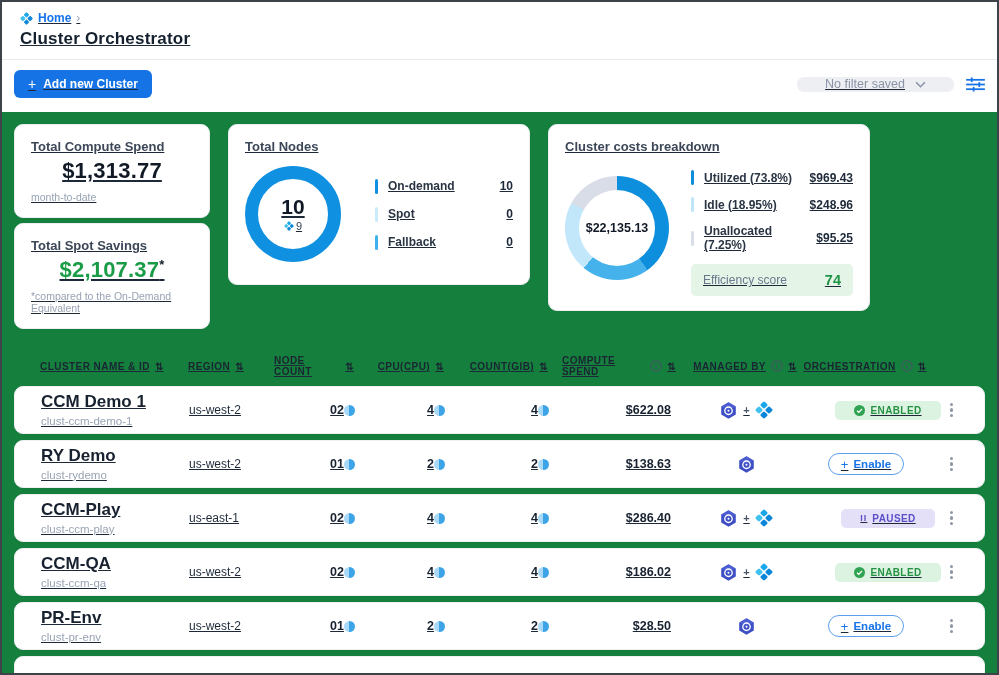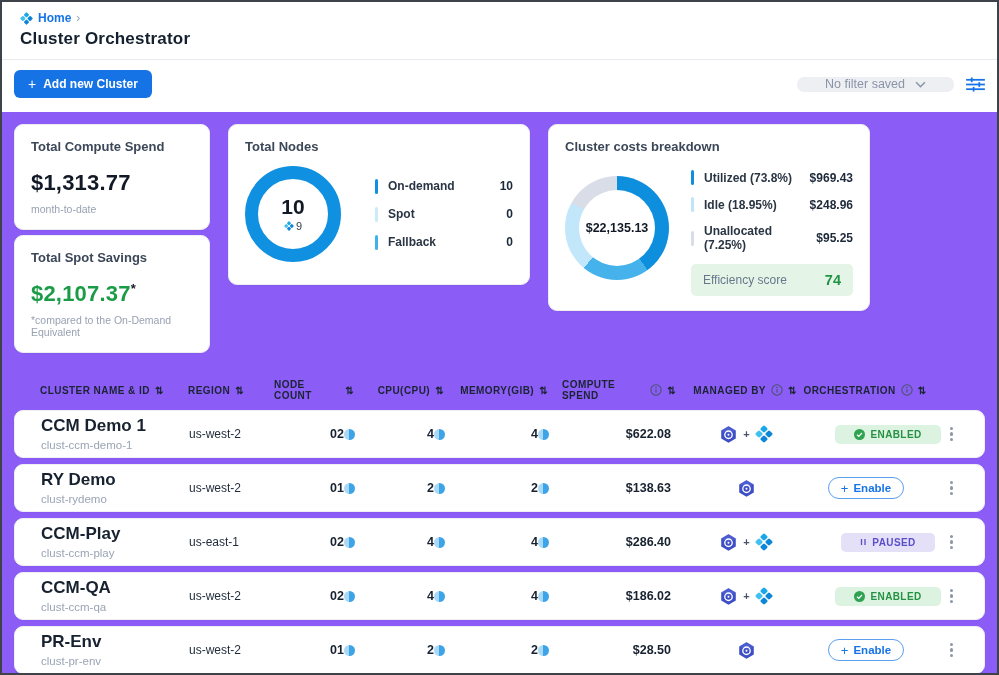--- a/index.html
+++ b/index.html
@@ -1,22 +1,22 @@
 <!DOCTYPE html>
 <html><head>
 <meta charset="utf-8">
 <style>
   * { margin:0; padding:0; box-sizing:border-box; }
   html,body { width:999px; height:675px; }
   body {
     font-family:"Liberation Sans", sans-serif;
     background:#f7f8fa; color:#1d2939; overflow:hidden;
   }
-  .frame { width:999px; height:675px; border:2px solid #3e434a; background:#8b5cf6;
-    display:flex; flex-direction:column; overflow:hidden; }
+  .frame { width:999px; height:675px; border:2px solid #3e434a; background:#15803d;
+    display:flex; flex-direction:column; overflow:hidden;text-decoration:underline; }
 
   
   .titlebar { background:#fff; padding:9px 18px 10px; border-bottom:1px solid #e7eaee; }
   .breadcrumb { display:flex; align-items:center; gap:5px; font-size:12px; }
   .breadcrumb .home { color:#1774e8; font-weight:600; cursor:pointer; }
   .breadcrumb .chev { color:#9aa4b4; font-size:12px; }
   .page-title { font-size:17px; font-weight:700; color:#14202e; margin-top:4px; letter-spacing:.2px; }
 
   
   .toolbar { background:#fff; display:flex; justify-content:space-between; align-items:center;
@@ -35,21 +35,21 @@
   .icon-btn { background:none; border:none; cursor:pointer; display:flex; align-items:center; }
 
   
   .content { flex:1; padding:12px; display:flex; flex-direction:column; gap:16px; }
 
   .cards-row { display:grid; grid-template-columns:196px 302px 322px; gap:18px; align-items:start; }
   .card { background:#fff; border:1px solid #eceef2; border-radius:9px; padding:14px 16px;
     box-shadow:0 1px 2px rgba(16,24,40,.03); }
   .stack { display:flex; flex-direction:column; gap:5px; }
   .card-title { font-size:13px; font-weight:700; color:#3c4758; }
-  .big-value { font-size:22px; font-weight:700; color:#121926; margin-top:16px; letter-spacing:.2px; }
+  .big-value { font-size:22px; font-weight:700; color:#121926; margin-top:4px; letter-spacing:.2px;text-align:center; }
   .big-value.green { color:#1a9c47; }
   .big-value .mark { color:#121926; font-size:13px; vertical-align:top; }
   .card-sub { font-size:10.5px; color:#98a2b3; margin-top:7px; }
 
   .donut-flex { display:flex; align-items:center; margin-top:12px; }
   .ring { width:96px; height:96px; border-radius:50%; background:#fff;
     display:flex; flex-direction:column; align-items:center; justify-content:center; flex:0 0 auto; }
   .ring-center-num { font-size:21px; font-weight:700; color:#121926; line-height:1.05; }
   .ring-sub { display:flex; align-items:center; gap:2px; font-size:11px; color:#344054; margin-top:1px; }
   .donut { position:relative; width:104px; height:104px; border-radius:50%; flex:0 0 auto;text-align:right; }
@@ -257,21 +257,21 @@
           </div>
           <div class="th right">
             <span>NODE COUNT</span>
             <span class="sort-glyph">⇅</span>
           </div>
           <div class="th right">
             <span>CPU(CPU)</span>
             <span class="sort-glyph">⇅</span>
           </div>
           <div class="th right">
-            <span>MEMORY(GIB)</span>
+            <span>COUNT(GIB)</span>
             <span class="sort-glyph">⇅</span>
           </div>
           <div class="th right">
             <span>COMPUTE SPEND</span>
             <span style="display:flex;">
               <svg width="12" height="12" viewBox="0 0 14 14">
   <circle cx="7" cy="7" r="6" fill="none" stroke="#475467" stroke-width="1.2"></circle>
   <line x1="7" y1="6.2" x2="7" y2="10" stroke="#475467" stroke-width="1.3"></line>
   <circle cx="7" cy="4" r="0.9" fill="#475467"></circle>
               </svg>

